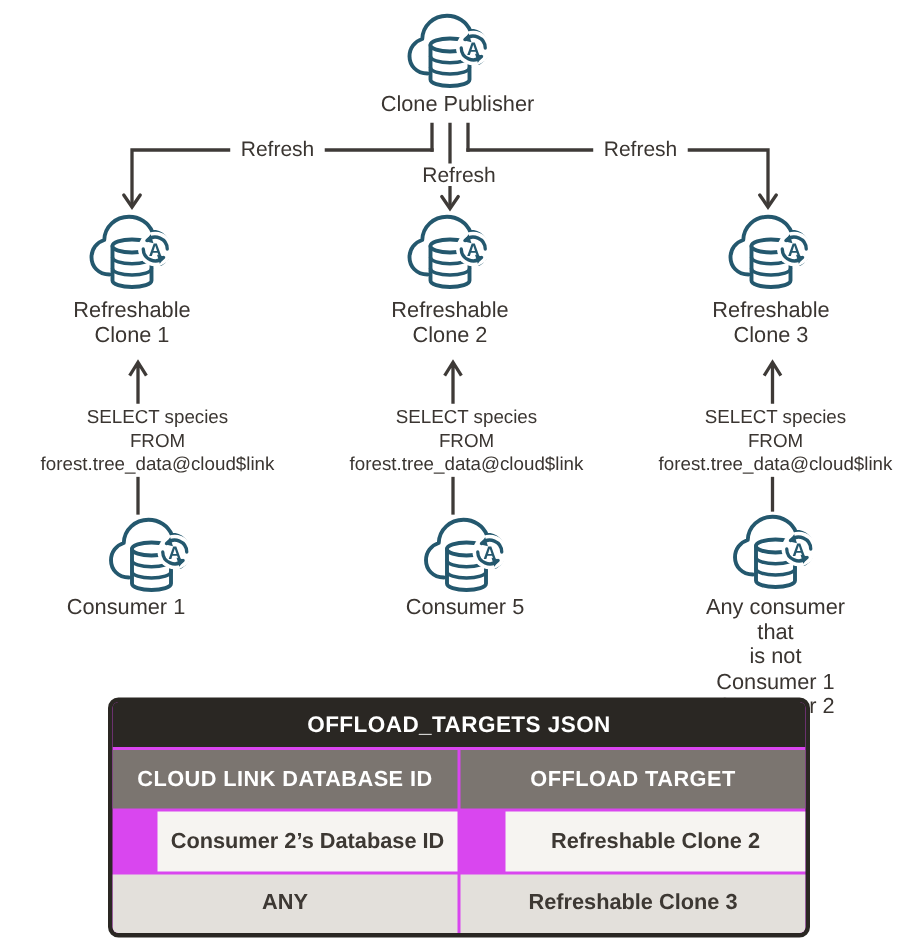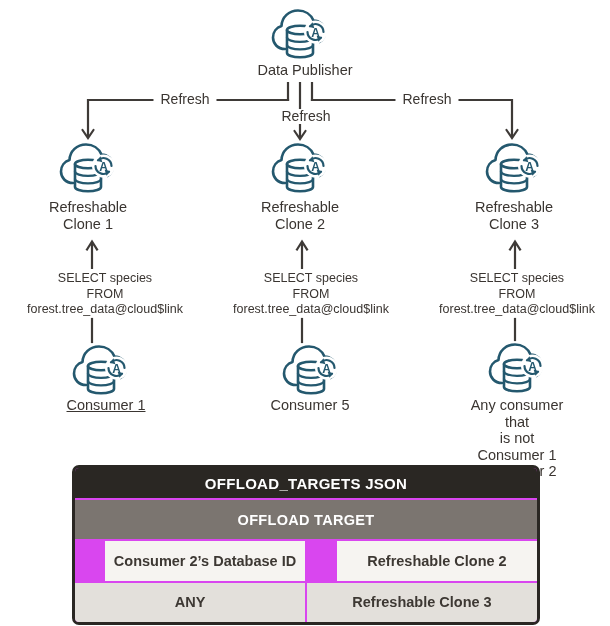--- a/index.html
+++ b/index.html
@@ -80,21 +80,21 @@
     <path d="M515 319 V340"></path>
   </svg>
 
   <div class="abs ctr icon-box" style="left:300px;top:5px;">
     <span>
       <svg width="60" height="56" viewBox="0 0 60 56">
           <use href="#adb-icon"></use>
         </svg>
     </span>
   </div>
-  <div class="abs ctr node-label" style="left:305px;top:62px;">Data Publisher</div>
+  <div class="abs ctr node-label" style="left:305px;top:62px;">Clone Publisher</div>
 
   <div class="abs ctr refresh-label" style="left:185px;top:92px;">Refresh</div>
   <div class="abs ctr refresh-label" style="left:306px;top:109px;">Refresh</div>
   <div class="abs ctr refresh-label" style="left:427px;top:92px;">Refresh</div>
 
   <div class="abs ctr icon-box" style="left:88px;top:139px;">
     <span>
       <svg width="60" height="56" viewBox="0 0 60 56">
           <use href="#adb-icon"></use>
         </svg>
@@ -133,21 +133,21 @@
 FROM
 forest.tree_data@cloud$link</div>
 
   <div class="abs ctr icon-box" style="left:101px;top:341px;">
     <span>
       <svg width="60" height="56" viewBox="0 0 60 56">
           <use href="#adb-icon"></use>
         </svg>
     </span>
   </div>
-  <div class="abs ctr node-label" style="left:106px;top:397px;text-decoration:underline;">Consumer 1</div>
+  <div class="abs ctr node-label" style="left:84px;top:397px;">Consumer 1</div>
 
   <div class="abs ctr icon-box" style="left:311px;top:341px;">
     <span>
       <svg width="60" height="56" viewBox="0 0 60 56">
           <use href="#adb-icon"></use>
         </svg>
     </span>
   </div>
   <div class="abs ctr node-label" style="left:310px;top:397px;">Consumer 5</div>
 
@@ -158,20 +158,21 @@
         </svg>
     </span>
   </div>
   <div class="abs ctr node-label" style="left:517px;top:397px;">Any consumer that
 is not Consumer 1
 Consumer 2</div>
 
   <div class="abs offload-table">
     <div class="tbl-title">OFFLOAD_TARGETS JSON</div>
     <div class="tbl-row tbl-head">
+      <div class="tbl-cell">CLOUD LINK DATABASE ID</div>
       <div class="tbl-cell">OFFLOAD TARGET</div>
     </div>
     <div class="tbl-row row-b">
       <div class="tbl-cell">Consumer 2’s Database ID</div>
       <div class="tbl-cell">Refreshable Clone 2</div>
     </div>
     <div class="tbl-row row-a">
       <div class="tbl-cell">ANY</div>
       <div class="tbl-cell">Refreshable Clone 3</div>
     </div>

